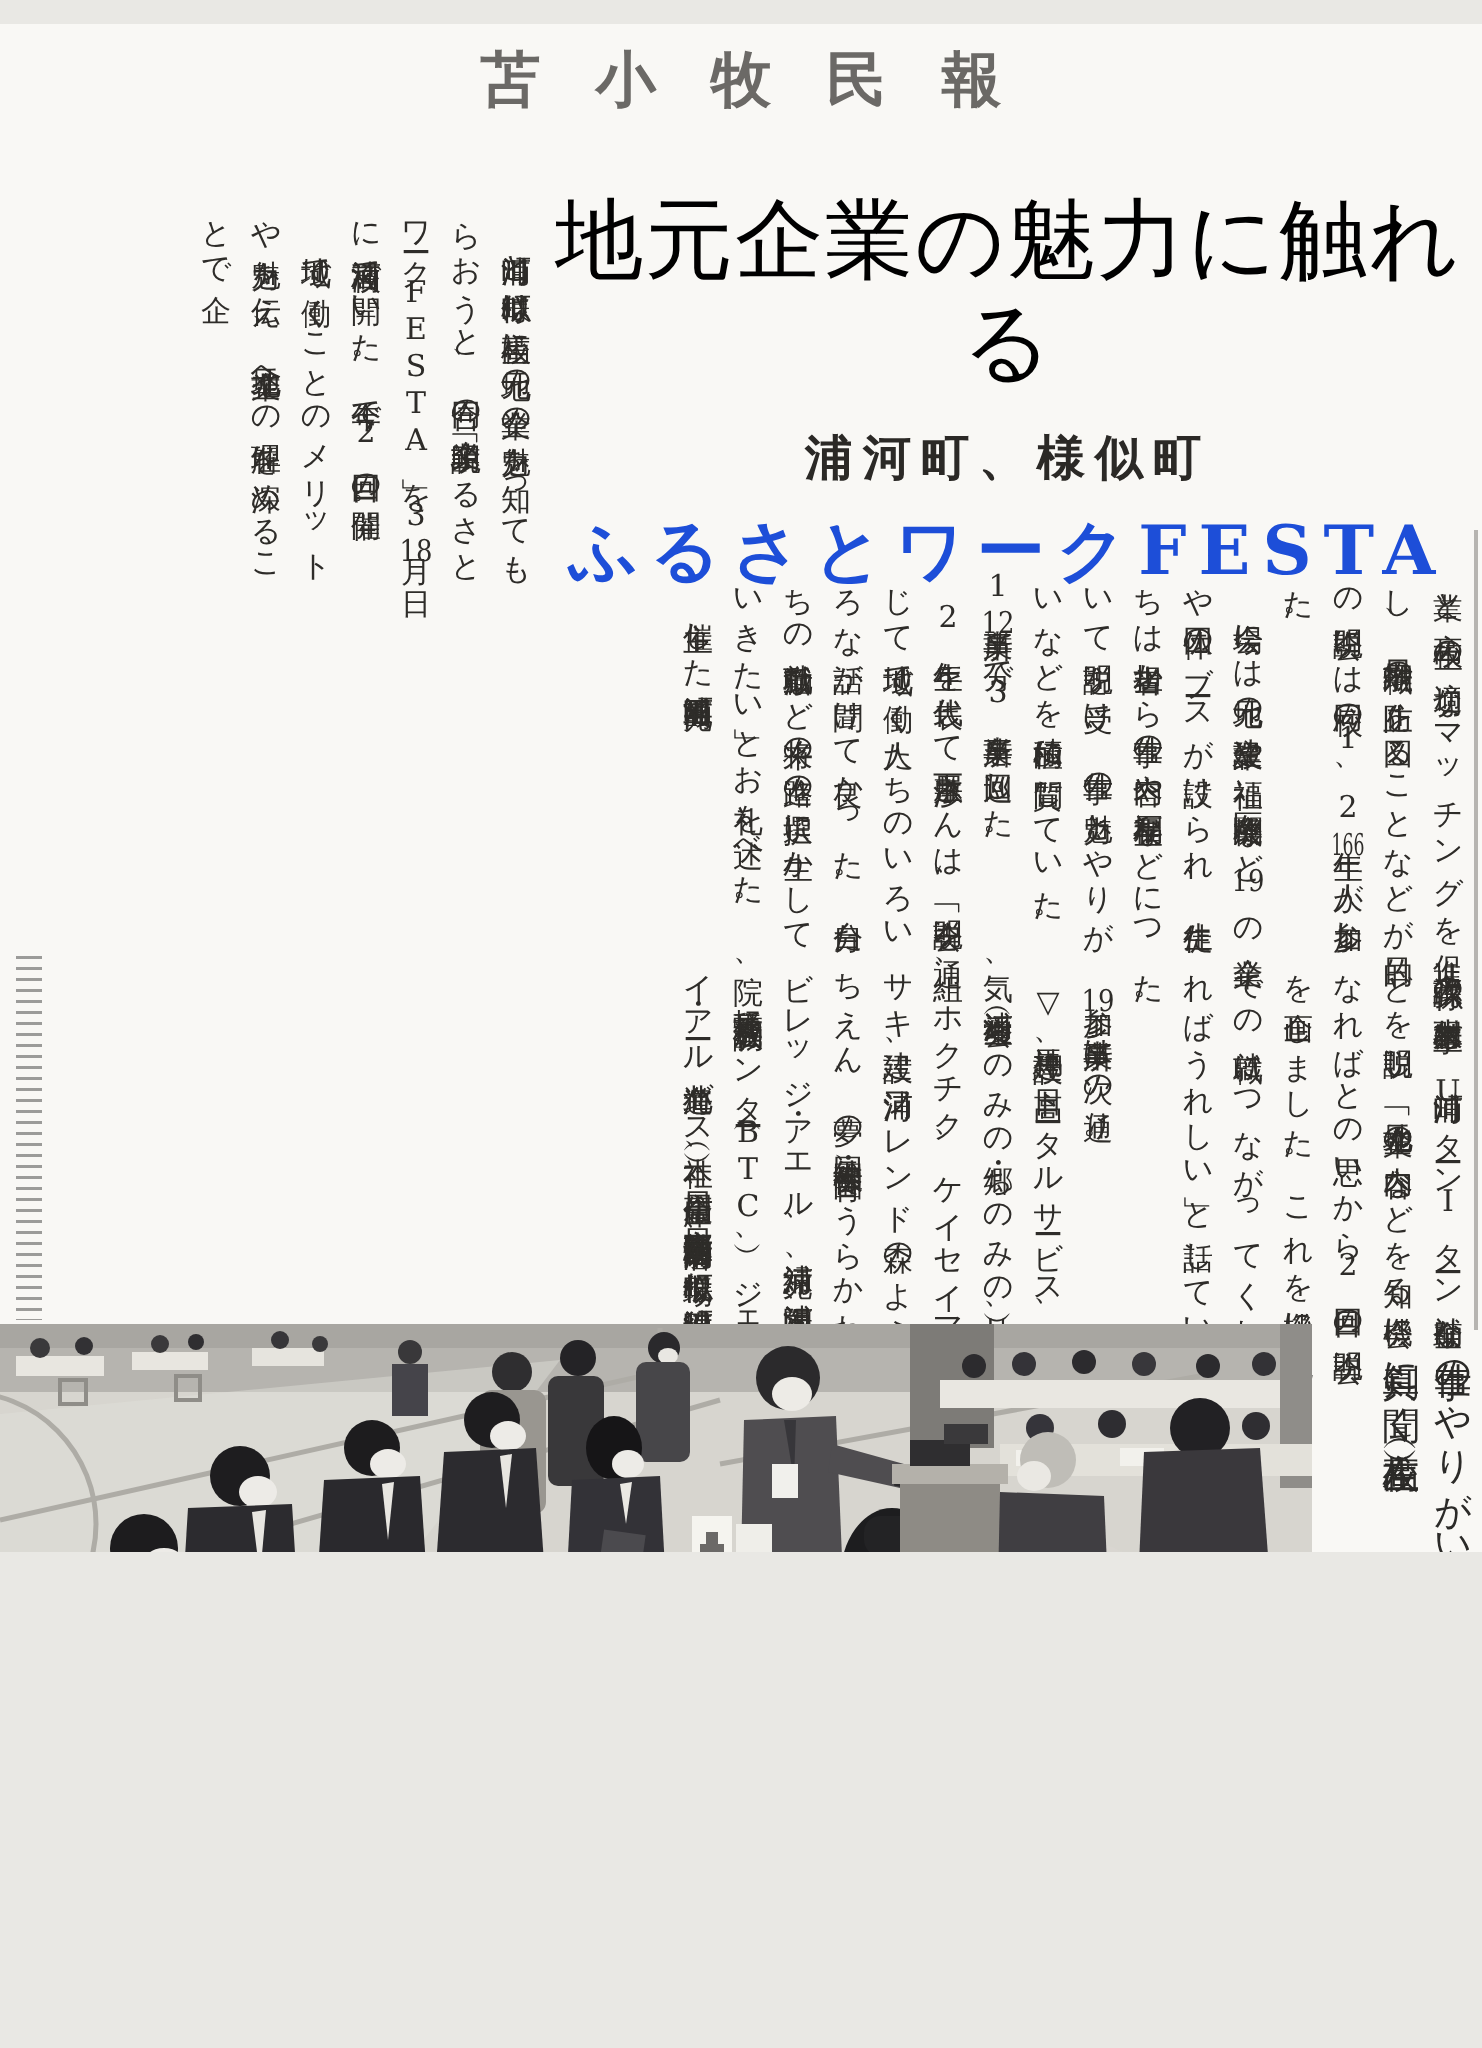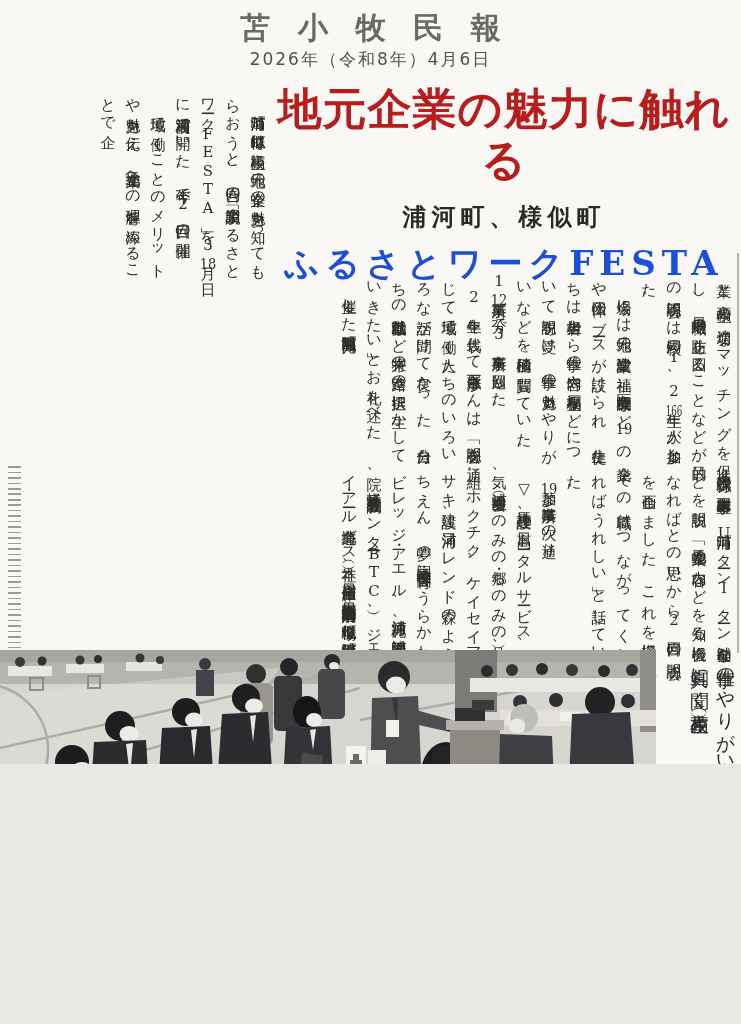--- a/index.html
+++ b/index.html
@@ -1,37 +1,37 @@
 <!DOCTYPE html>
 <html><head>
 <meta charset="utf-8">
 <style>
   html,body { margin:0; padding:0; background:#e9e8e4; }
   .page {
-    position:relative; width:741px; height:764px; margin:0 auto;
+    position:relative; width:741px; height:764px; margin:12px auto;
     background:#f9f8f5; overflow:hidden;
     font-family:"DejaVu Serif", serif; color:#2e2c29;
   }
   
   .masthead {
     position:absolute; top:8px; left:0; right:0; text-align:center;
     font-family:"DejaVu Serif", serif; font-weight:bold;
     font-size:30px; letter-spacing:0.92em; padding-left:0.92em;
     color:#6b6966;
   }
   .issue-date {
     position:absolute; top:48px; left:0; right:0; text-align:center;
     font-family:"DejaVu Sans", sans-serif;
     font-size:17px; letter-spacing:2px; color:#535150;
   }
   
   .headline-block { position:absolute; left:270px; top:84px; width:468px; text-align:center; }
   .headline-main {
-    margin:0; font-family:"DejaVu Sans", sans-serif; font-weight:700;
-    font-size:44px; letter-spacing:1px; color:#b91c1c; line-height:1.15;
+    margin:0; font-family:"DejaVu Sans", sans-serif; font-weight:400;
+    font-size:44px; letter-spacing:1px; color:#000000; line-height:1.15;
   }
   .headline-towns {
     margin-top:16px; font-size:24px; letter-spacing:5px; font-weight:700; color:#2b2926;
   }
   .headline-event {
     margin-top:8px; font-size:34px; letter-spacing:6px; font-weight:600; color:#1d4ed8;
   }
   
   .vtext {
     position:absolute;
@@ -66,21 +66,20 @@
     font-family:"DejaVu Sans", sans-serif;
     font-size:18.5px; line-height:26px; letter-spacing:0.5px; color:#2b2a28;
   }
 </style>
 </head>
 <body>
 
 <div class="page">
 
   <div class="masthead">苫小牧民報</div>
-  <div class="issue-date">2026年（令和8年）4月6日</div>
 
   <section class="headline-block">
     <h1 class="headline-main">地元企業の魅力に触れる</h1>
     <div class="headline-towns">浦河町、様似町</div>
     <div class="headline-event">ふるさとワークFESTA</div>
   </section>
 
   <div class="vtext band-lead tcy-scope">　浦河町と様似町は高校生に地元の企業の魅力を知ってもらおうと、合同の企業説明「ふるさとワークFESTA」を3月<span class="tcy">18</span>日に浦河高校で開いた。今年で2回目の開催。
 　地域で働くことのメリットや魅力を伝え、地元企業への理解を深めることで企</div>
   <div class="vtext band-middle tcy-scope">業と高校生の適切なマッチングを促進し、早期離職の防止を図ることなどが目的の説明会には同校の1、2年生<span class="tcy">166</span>人が参加した。

